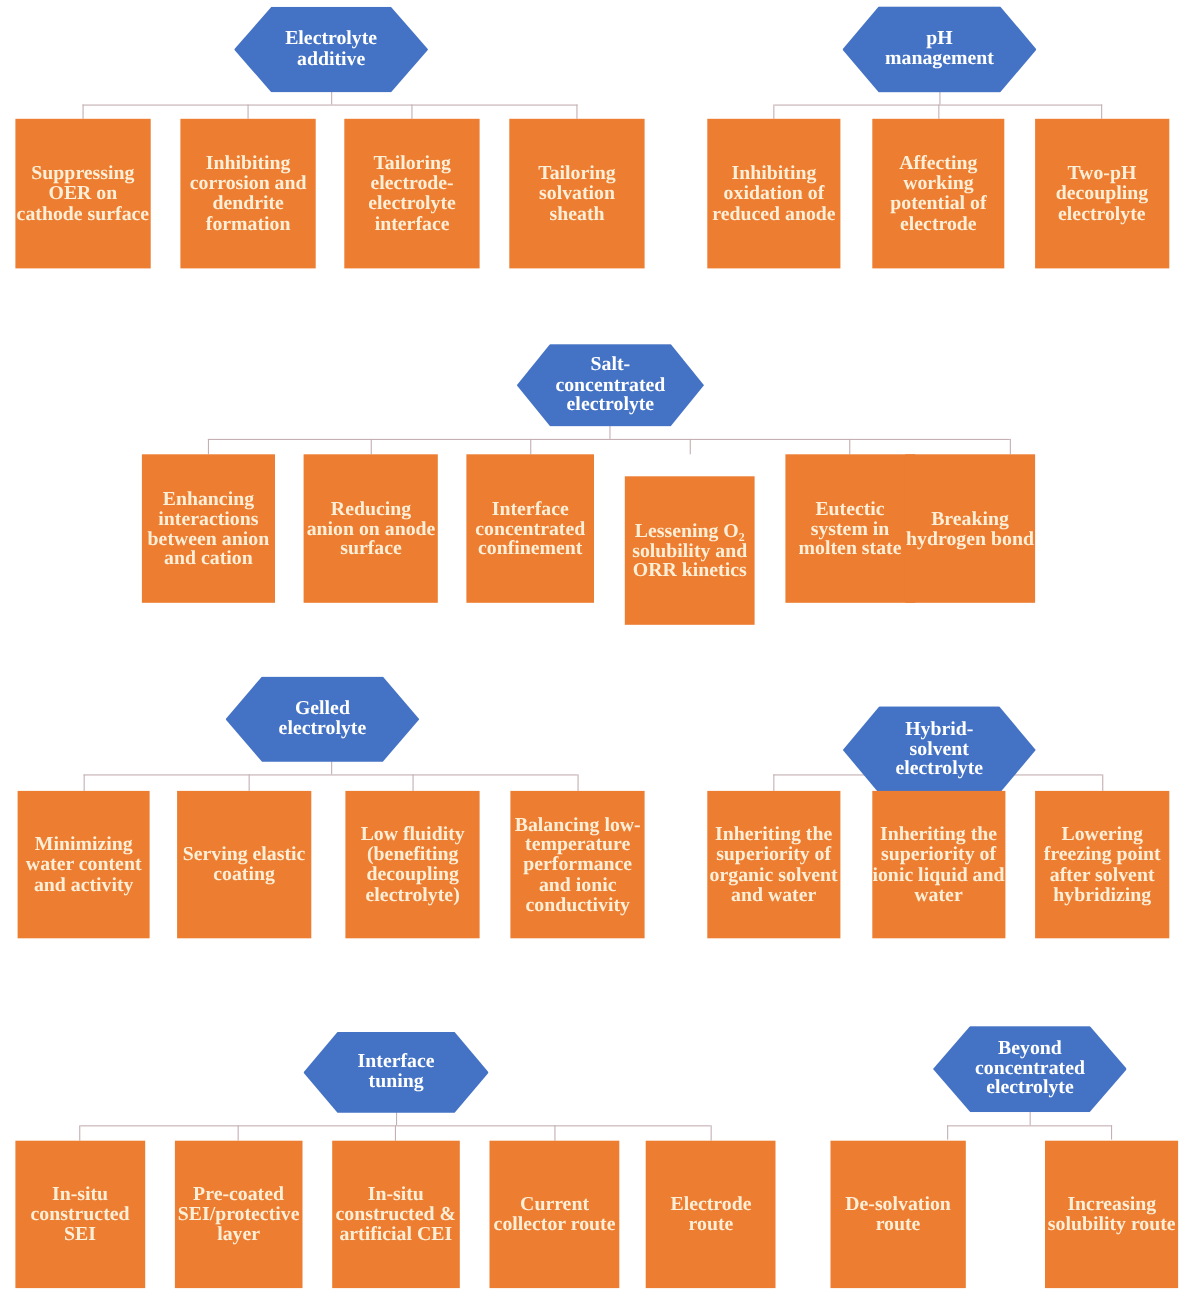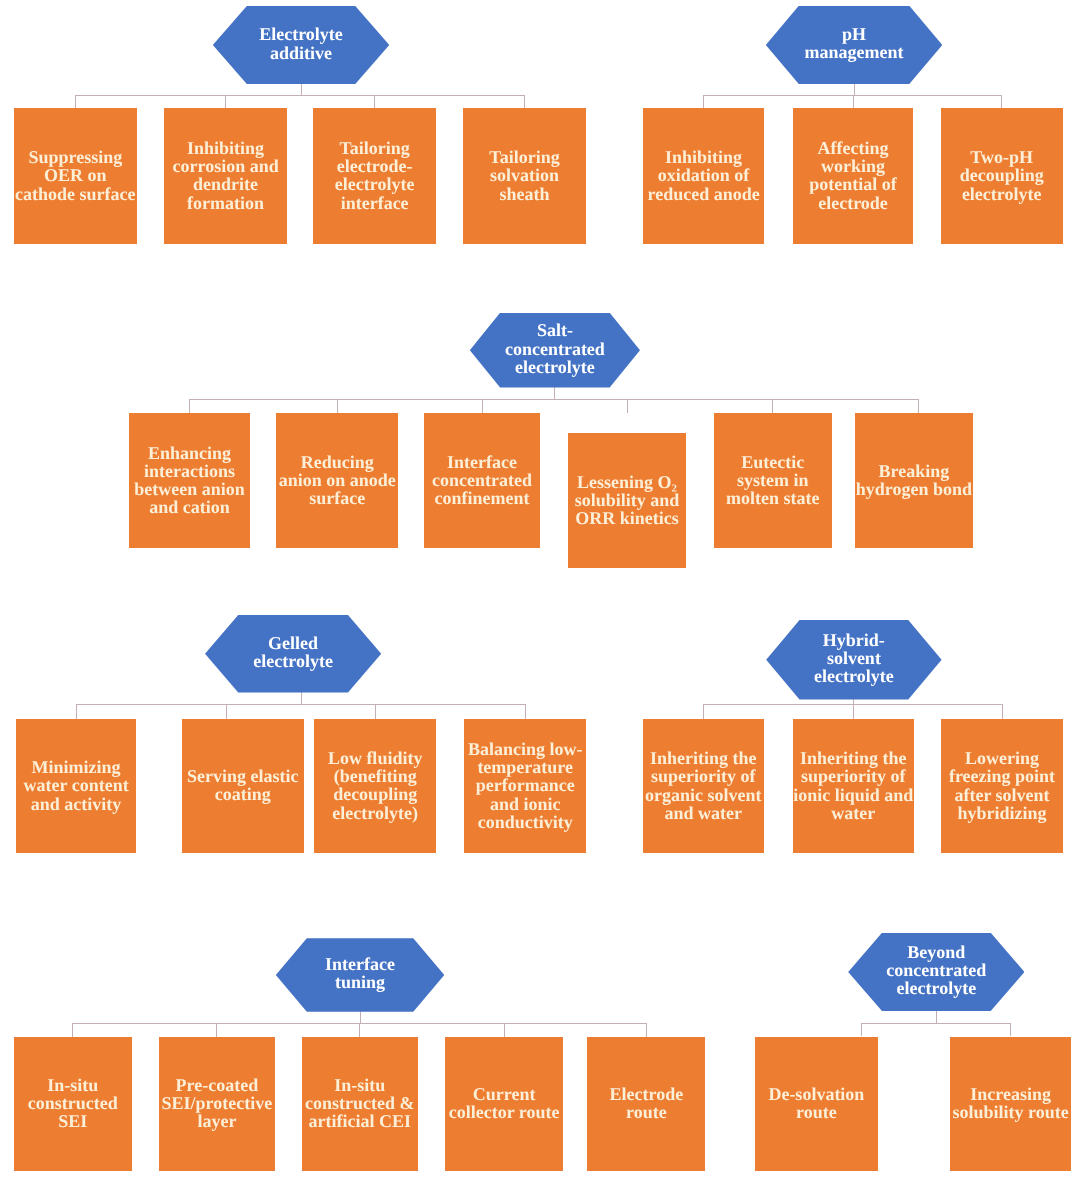--- a/index.html
+++ b/index.html
@@ -108,57 +108,57 @@
   </div>
   <div class="box" style="left:423.7px;top:413px;width:116.7px;height:135.3px">
     <div class="btext">Interface<br>concentrated<br>confinement</div>
   </div>
   <div class="box" style="left:568px;top:433px;width:118.1px;height:135.3px">
     <div class="btext">Lessening O₂<br>solubility and<br>ORR kinetics</div>
   </div>
   <div class="box" style="left:713.6px;top:413px;width:118.3px;height:135.3px">
     <div class="btext">Eutectic<br>system in<br>molten state</div>
   </div>
-  <div class="box" style="left:855px;top:413px;width:117.7px;height:135.3px">
+  <div class="box" style="left:823px;top:413px;width:117.7px;height:135.3px">
     <div class="btext">Breaking<br>hydrogen bond</div>
   </div>
 </div>
 
 <div class="group">
   <div class="conn conn-h" style="left:76.1px;top:704px;width:449.1px"></div>
   <div class="conn conn-v" style="left:300.7px;top:691.5px;height:12.5px"></div>
   <div class="conn conn-v" style="left:75.6px;top:704px;height:15.2px"></div>
   <div class="conn conn-v" style="left:226.45px;top:704px;height:15.2px"></div>
   <div class="conn conn-v" style="left:375.05px;top:704px;height:15.2px"></div>
   <div class="conn conn-v" style="left:524.7px;top:704px;height:15.2px"></div>
   <div class="hex" style="left:205px;top:615px;width:176.2px;height:77.5px">
     <div class="hexbg" style="clip-path:polygon(33.2px 0,143px 0,176.2px 50%,143px 100%,33.2px 100%,0 50%)"></div>
     <div class="htext">Gelled<br>electrolyte</div>
   </div>
   <div class="box" style="left:16.1px;top:719.2px;width:120px;height:133.8px">
     <div class="btext">Minimizing<br>water content<br>and activity</div>
   </div>
-  <div class="box" style="left:182px;top:719.2px;width:121.7px;height:133.8px">
+  <div class="box" style="left:161px;top:719.2px;width:121.7px;height:133.8px">
     <div class="btext">Serving elastic<br>coating</div>
   </div>
   <div class="box" style="left:314px;top:719.2px;width:122.3px;height:133.8px">
     <div class="btext">Low fluidity<br>(benefiting<br>decoupling<br>electrolyte)</div>
   </div>
   <div class="box" style="left:464.2px;top:719.2px;width:122px;height:133.8px">
     <div class="btext">Balancing low-<br>temperature<br>performance<br>and ionic<br>conductivity</div>
   </div>
 </div>
 
 <div class="group">
   <div class="conn conn-h" style="left:703.3px;top:704.2px;width:298.7px"></div>
   <div class="conn conn-v" style="left:853.4px;top:693.1px;height:11.1px"></div>
   <div class="conn conn-v" style="left:702.8px;top:704.2px;height:15px"></div>
   <div class="conn conn-v" style="left:852.7px;top:704.2px;height:15px"></div>
   <div class="conn conn-v" style="left:1001.5px;top:704.2px;height:15px"></div>
-  <div class="hex" style="left:766.2px;top:620px;width:175.4px;height:79.6px">
+  <div class="hex" style="left:766.2px;top:642px;width:175.4px;height:79.6px">
     <div class="hexbg" style="clip-path:polygon(33.3px 0,142.1px 0,175.4px 50%,142.1px 100%,33.3px 100%,0 50%)"></div>
     <div class="htext">Hybrid-<br>solvent<br>electrolyte</div>
   </div>
   <div class="box" style="left:643px;top:719.2px;width:120.6px;height:134.1px">
     <div class="btext">Inheriting the<br>superiority of<br>organic solvent<br>and water</div>
   </div>
   <div class="box" style="left:792.8px;top:719.2px;width:120.8px;height:134.1px">
     <div class="btext">Inheriting the<br>superiority of<br>ionic liquid and<br>water</div>
   </div>
   <div class="box" style="left:941.4px;top:719.2px;width:121.2px;height:134.1px">

